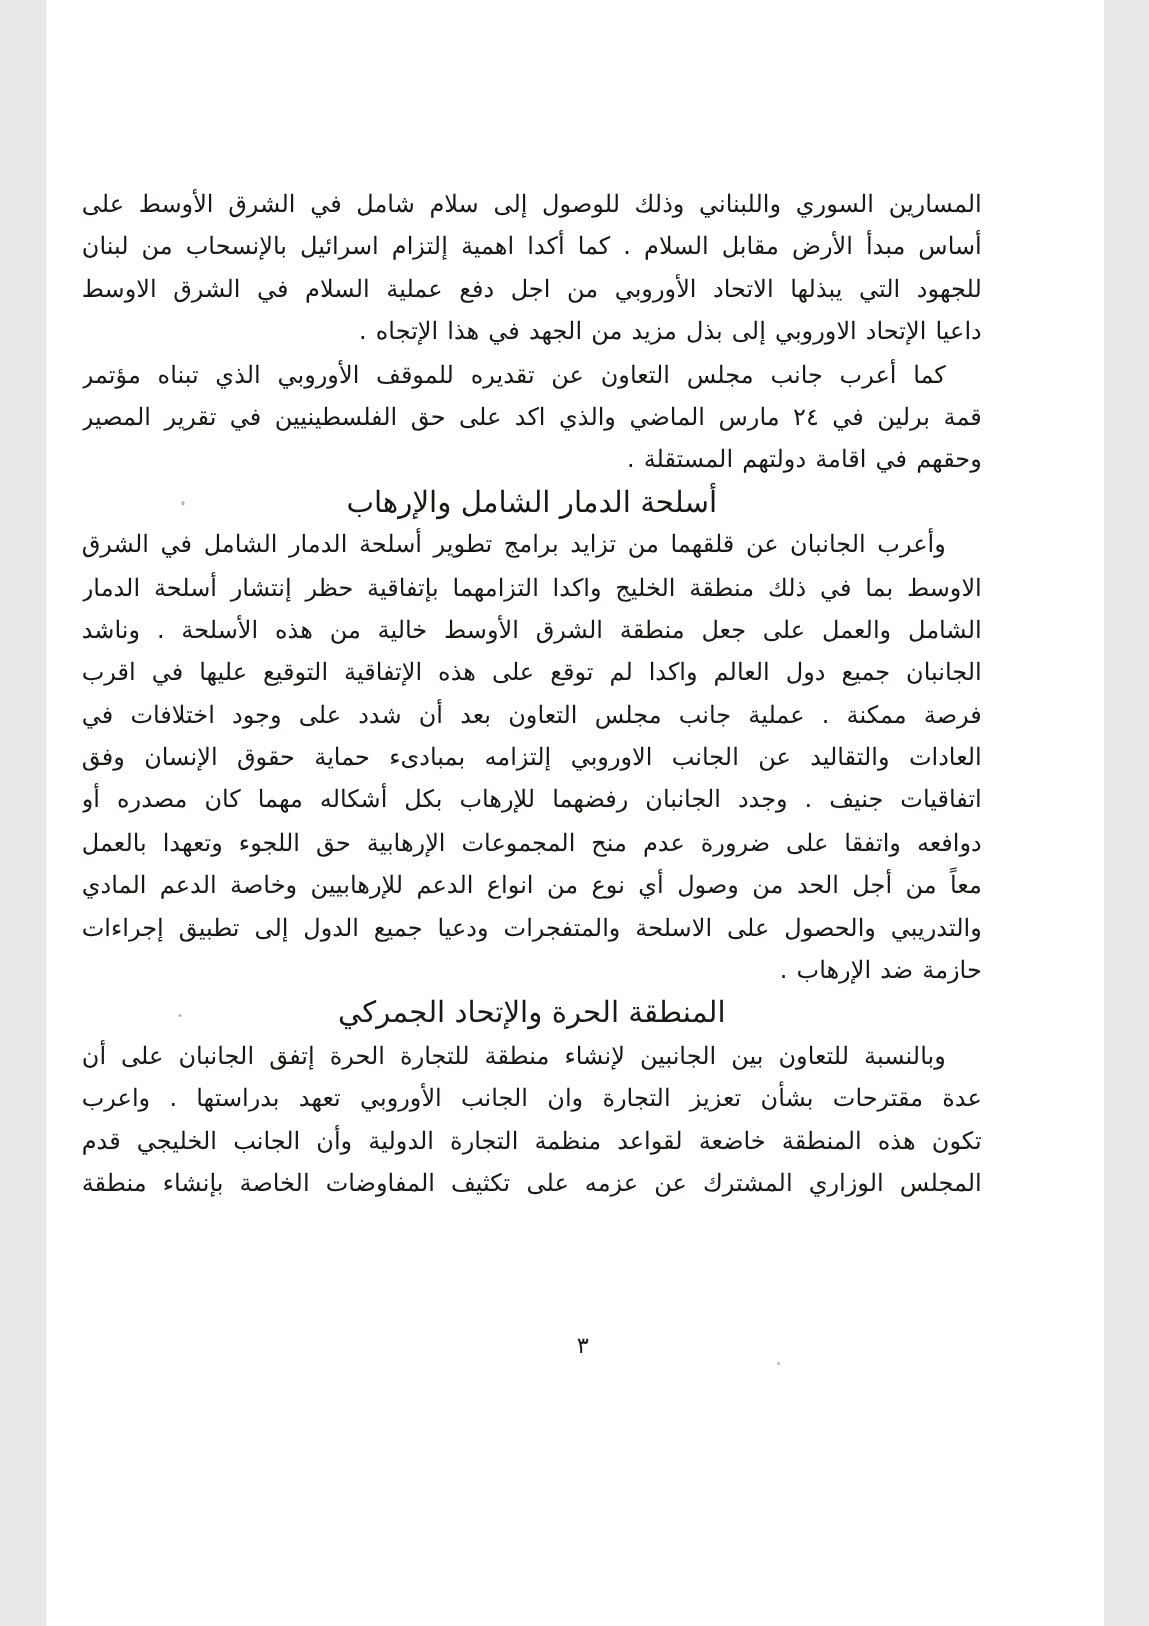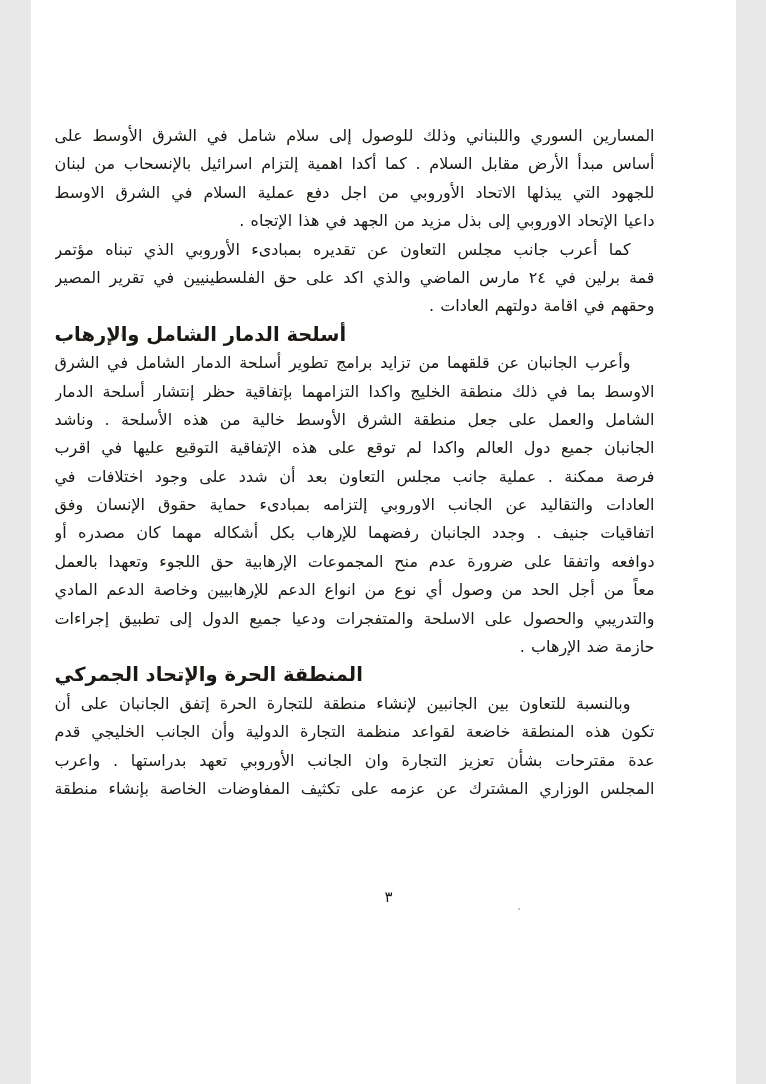--- a/index.html
+++ b/index.html
@@ -35,24 +35,24 @@
     overflow: hidden;
     word-spacing: 1px;
   }
   .line.para-end {
     text-align: right;
     text-align-last: right;
   }
   .line.indent { padding-right: 24px; }
   .heading {
     font-size: 19.5px;
-    font-weight: bold;
+    font-weight: normal;
     line-height: 28.4px;
     height: 28.4px;
-    text-align: left;
+    text-align: center;
     letter-spacing: 0;
   }
   .page-number {
     position: absolute;
     top: 883px;
     left: 0;
     width: 716px;
     text-align: center;
     font-size: 15px;
     line-height: 28px;
@@ -77,23 +77,23 @@
   <div class="content">
 
     <div class="block">
       <div class="line">المسارين السوري واللبناني وذلك للوصول إلى سلام شامل في الشرق الأوسط على</div>
       <div class="line">أساس مبدأ الأرض مقابل السلام . كما أكدا اهمية إلتزام اسرائيل بالإنسحاب من لبنان</div>
       <div class="line">للجهود التي يبذلها الاتحاد الأوروبي من اجل دفع عملية السلام في الشرق الاوسط</div>
       <div class="line para-end">داعيا الإتحاد الاوروبي إلى بذل مزيد من الجهد في هذا الإتجاه .</div>
     </div>
 
     <div class="block">
-      <div class="line indent">كما أعرب جانب مجلس التعاون عن تقديره بمبادىء الأوروبي الذي تبناه مؤتمر</div>
+      <div class="line indent">كما أعرب جانب مجلس التعاون عن تقديره للموقف الأوروبي الذي تبناه مؤتمر</div>
       <div class="line">قمة برلين في ٢٤ مارس الماضي والذي اكد على حق الفلسطينيين في تقرير المصير</div>
-      <div class="line para-end">وحقهم في اقامة دولتهم العادات .</div>
+      <div class="line para-end">وحقهم في اقامة دولتهم المستقلة .</div>
     </div>
 
     <div class="heading">أسلحة الدمار الشامل والإرهاب</div>
 
     <div class="block">
       <div class="line indent">وأعرب الجانبان عن قلقهما من تزايد برامج تطوير أسلحة الدمار الشامل في الشرق</div>
       <div class="line">الاوسط بما في ذلك منطقة الخليج واكدا التزامهما بإتفاقية حظر إنتشار أسلحة الدمار</div>
       <div class="line">الشامل والعمل على جعل منطقة الشرق الأوسط خالية من هذه الأسلحة . وناشد</div>
       <div class="line">الجانبان جميع دول العالم واكدا لم توقع على هذه الإتفاقية التوقيع عليها في اقرب</div>
       <div class="line">فرصة ممكنة . عملية جانب مجلس التعاون بعد أن شدد على وجود اختلافات في</div>
@@ -102,22 +102,22 @@
       <div class="line">دوافعه واتفقا على ضرورة عدم منح المجموعات الإرهابية حق اللجوء وتعهدا بالعمل</div>
       <div class="line">معاً من أجل الحد من وصول أي نوع من انواع الدعم للإرهابيين وخاصة الدعم المادي</div>
       <div class="line">والتدريبي والحصول على الاسلحة والمتفجرات ودعيا جميع الدول إلى تطبيق إجراءات</div>
       <div class="line para-end">حازمة ضد الإرهاب .</div>
     </div>
 
     <div class="heading">المنطقة الحرة والإتحاد الجمركي</div>
 
     <div class="block">
       <div class="line indent">وبالنسبة للتعاون بين الجانبين لإنشاء منطقة للتجارة الحرة إتفق الجانبان على أن</div>
+      <div class="line">عدة مقترحات بشأن تعزيز التجارة وان الجانب الأوروبي تعهد بدراستها . واعرب</div>
       <div class="line">تكون هذه المنطقة خاضعة لقواعد منظمة التجارة الدولية وأن الجانب الخليجي قدم</div>
-      <div class="line">عدة مقترحات بشأن تعزيز التجارة وان الجانب الأوروبي تعهد بدراستها . واعرب</div>
       <div class="line">المجلس الوزاري المشترك عن عزمه على تكثيف المفاوضات الخاصة بإنشاء منطقة</div>
     </div>
 
   </div>
 
   <div class="page-number">٣</div>
 
   <div class="speck speck-1"></div>
   <div class="speck speck-2"></div>
   <div class="speck speck-3"></div>

